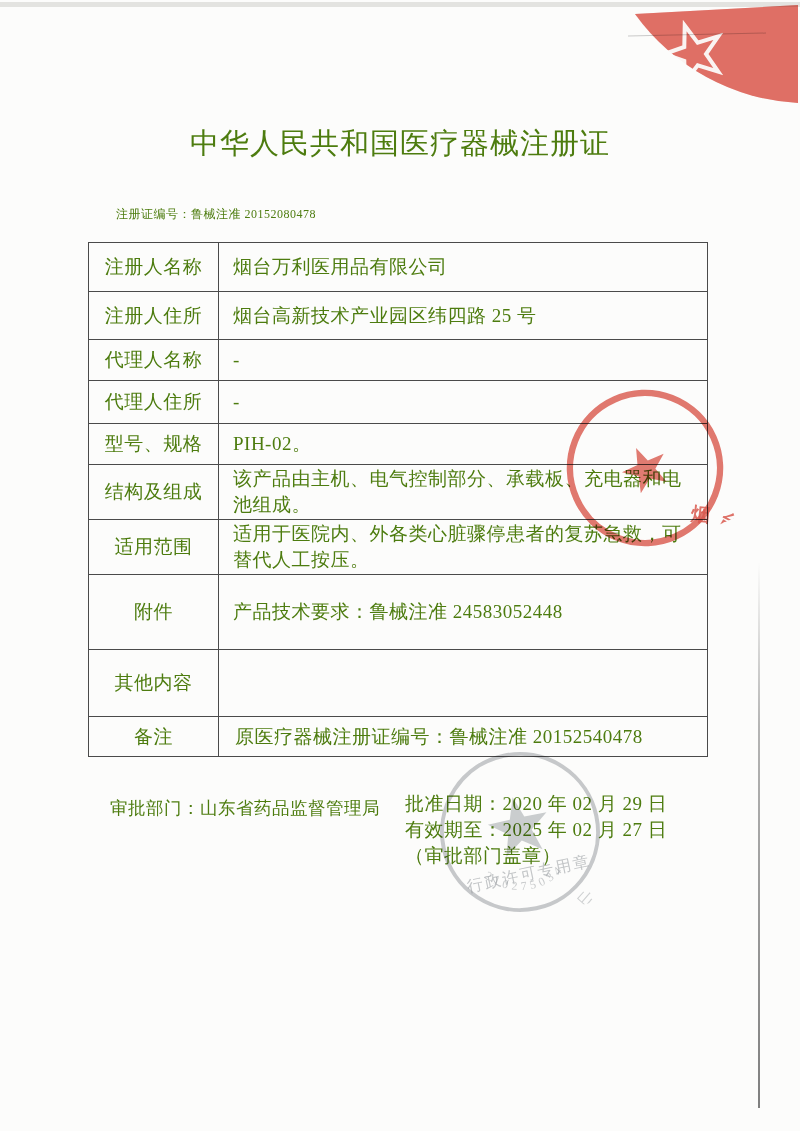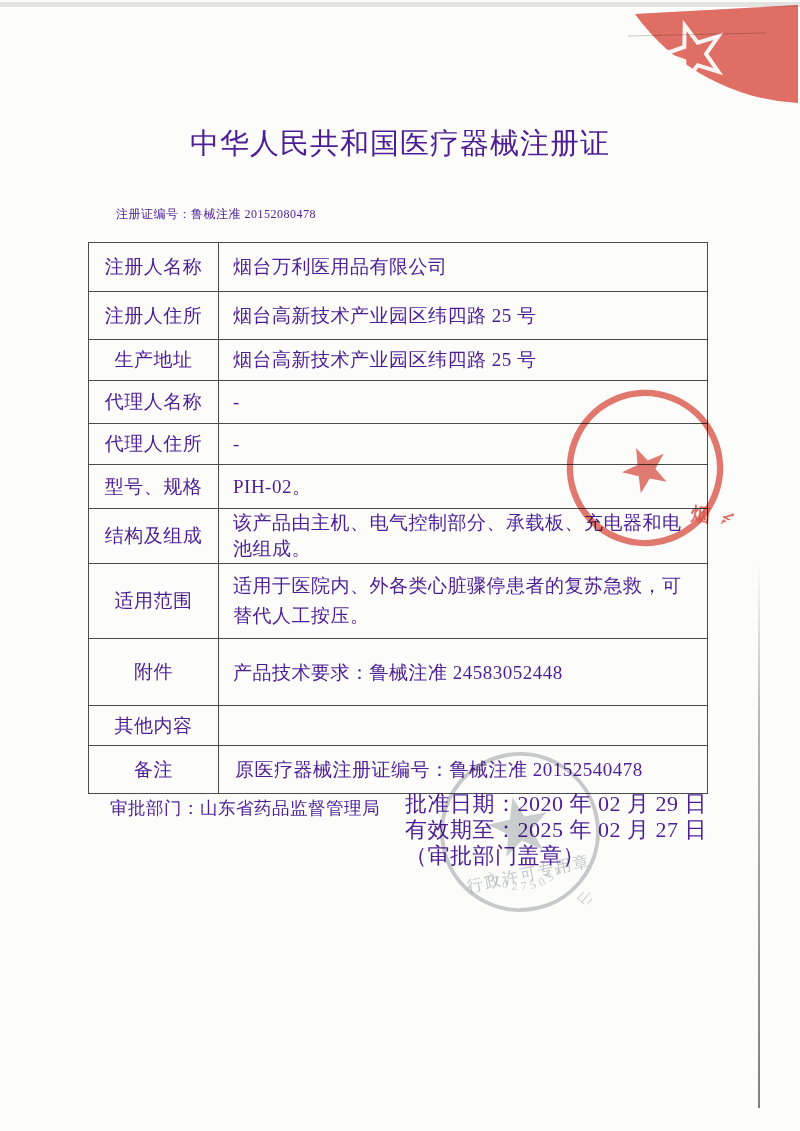--- a/index.html
+++ b/index.html
@@ -1,20 +1,20 @@
 <!DOCTYPE html>
 <html><head>
 <meta charset="utf-8">
 <style>
   html,body{margin:0;padding:0;background:#e8e8e8;}
   .page{
     position:relative;width:800px;height:1131px;margin:0 auto;
     background:#fcfcfb;overflow:hidden;
     font-family:"Liberation Serif","DejaVu Serif",serif;
-    color:#4c1d95;
+    color:#4d7c0f;
   }
   
   .scan-edge-top{position:absolute;top:2px;left:0;width:100%;height:5px;background:#dcdcda;opacity:.8;}
   .crease{position:absolute;left:628px;top:34px;width:138px;height:1px;background:#9a9a9a;opacity:.5;transform:rotate(-1.2deg);}
   .scan-line-v{position:absolute;left:758px;top:562px;width:2px;height:546px;
     background:linear-gradient(to bottom,rgba(120,120,120,0),rgba(110,110,110,.5) 30%,rgba(85,85,85,.75));}
   
   .title{position:absolute;top:124px;left:0;width:100%;text-align:center;
     font-size:29px;font-weight:500;letter-spacing:1px;}
   .cert-line{position:absolute;left:116px;top:206px;font-size:12px;letter-spacing:.5px;}
@@ -33,21 +33,21 @@
   .cert-table tr:nth-child(8) td{height:72px;}
   .cert-table tr:nth-child(8) td.val{line-height:30px;}
   .cert-table tr:nth-child(9) td{height:64px;}
   .cert-table tr:nth-child(9) td.val{line-height:33px;margin-top:21px;}
   .cert-table tr:nth-child(10) td{height:37px;}
   .cert-table tr:nth-child(11) td{height:45px;}
   .cert-table tr:nth-child(12) td{height:43px;}
   .cert-table td.val.indent{padding-left:16px;}
   
   .f-left{position:absolute;left:110px;top:796px;font-size:17.5px;letter-spacing:.5px;}
-  .f-right{position:absolute;left:405px;top:791px;font-size:22px;line-height:26px;letter-spacing:.5px;}
+  .f-right{position:absolute;left:405px;top:791px;font-size:19px;line-height:26px;letter-spacing:.5px;}
   
   .stamp{position:absolute;mix-blend-mode:multiply;pointer-events:none;}
   .stamp-company{left:563px;top:386px;width:164px;height:164px;transform:rotate(-24deg);opacity:.9;}
   .stamp-corner{left:630px;top:2px;width:168px;height:114px;opacity:.93;}
   .stamp-approval{left:436px;top:748px;width:168px;height:168px;transform:rotate(-12deg);}
 </style>
 </head>
 <body>
 
 <div class="page">
@@ -63,24 +63,20 @@
   </div>
 
   <table class="cert-table">
     <tbody>
       <tr>
         <td class="lbl">注册人名称</td>
         <td class="val">烟台万利医用品有限公司</td>
       </tr>
       <tr>
         <td class="lbl">注册人住所</td>
-        <td class="val">烟台高新技术产业园区纬四路 25 号</td>
-      </tr>
-      <tr>
-        <td class="lbl">生产地址</td>
         <td class="val">烟台高新技术产业园区纬四路 25 号</td>
       </tr>
       <tr>
         <td class="lbl">代理人名称</td>
         <td class="val">-</td>
       </tr>
       <tr>
         <td class="lbl">代理人住所</td>
         <td class="val">-</td>
       </tr>

